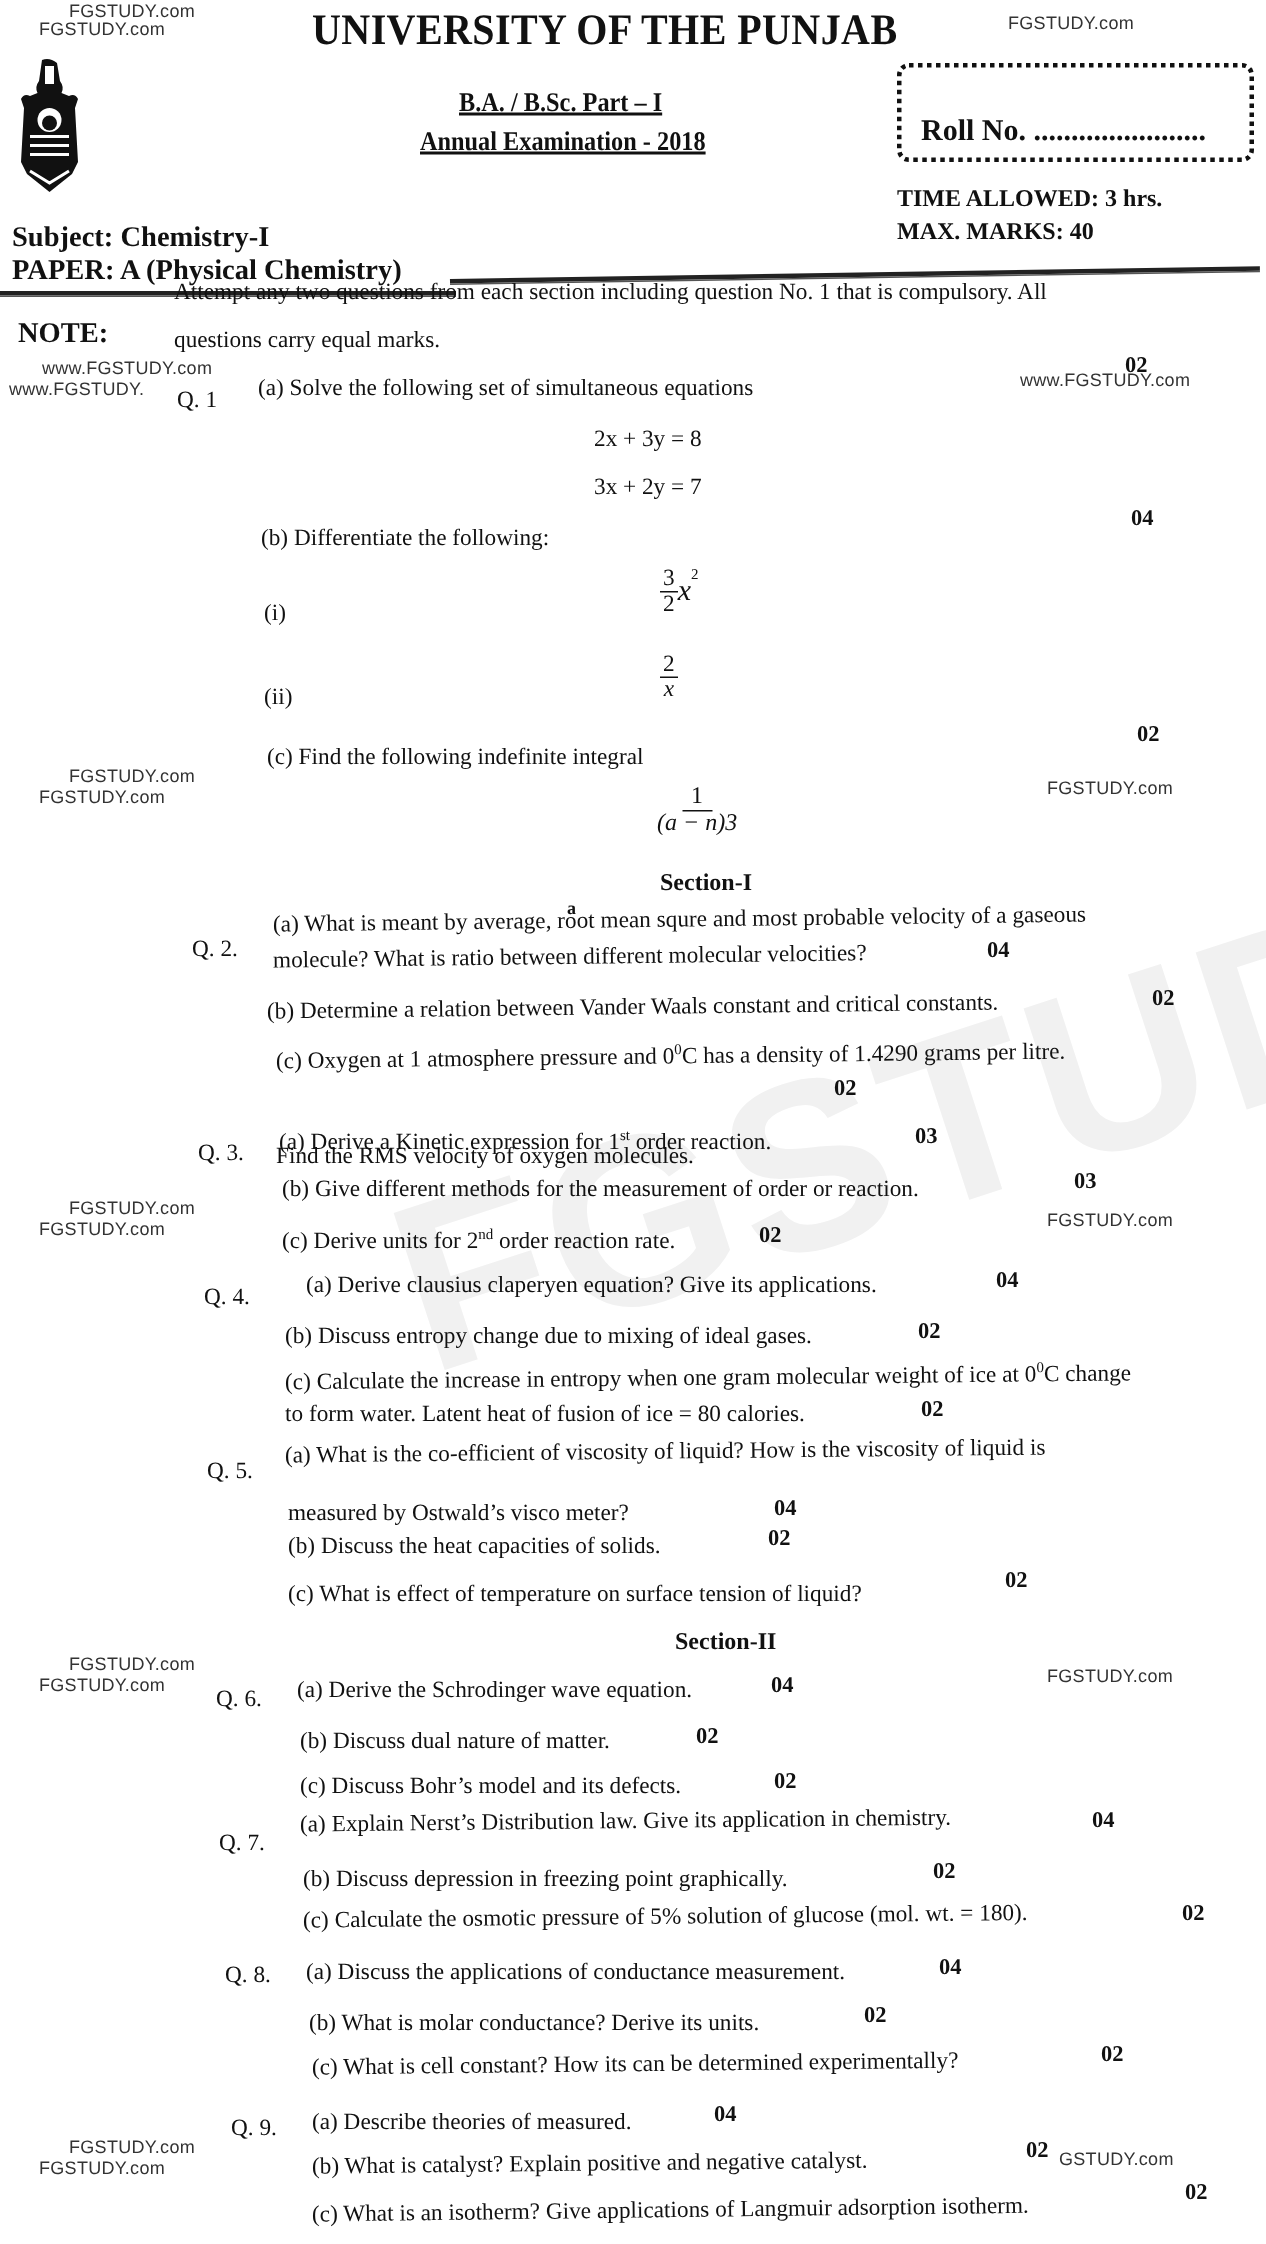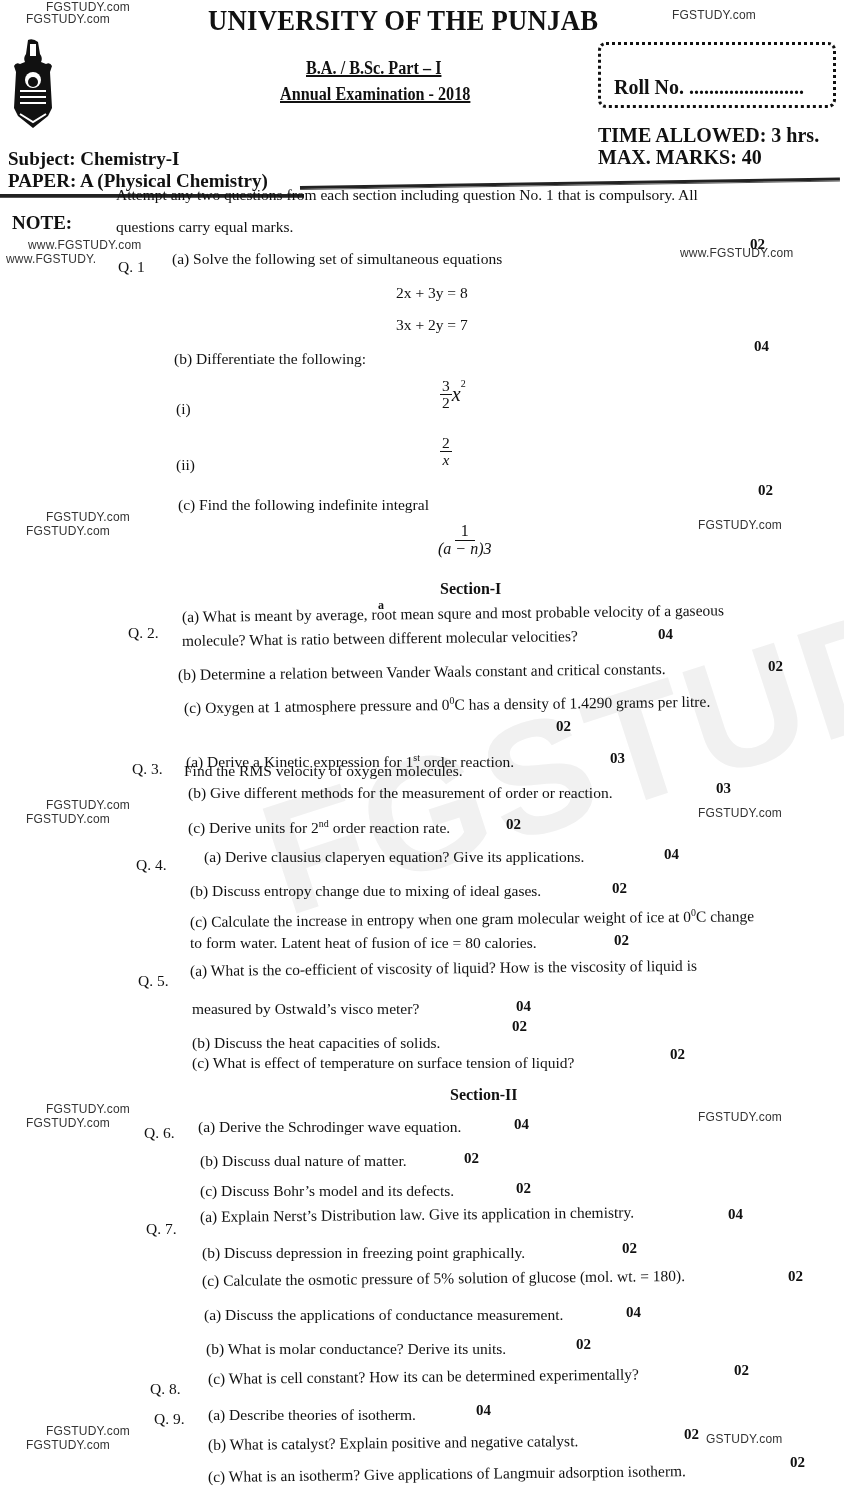--- a/index.html
+++ b/index.html
@@ -6,21 +6,21 @@
   body {
     width: 844px; height: 1496px; position: relative; overflow: hidden;
     font-family: "Liberation Serif", "DejaVu Serif", serif;
     color: #111111;
   }
   .abs { position: absolute; white-space: nowrap; }
   .wm { font-family: "Liberation Sans", "DejaVu Sans", sans-serif; font-size: 12px; color: #333; letter-spacing: 0.2px; }
   .title { font-size: 29px; font-weight: bold; letter-spacing: 0.3px; transform: scaleX(0.92); transform-origin: left; }
   .sub { font-size: 18px; font-weight: bold; text-decoration: underline; text-decoration-thickness: 2px; transform: scaleX(0.9); transform-origin: left; }
   .hdr { font-size: 19px; font-weight: bold; }
-  .hdr2 { font-size: 20px; font-weight: bold; }
+  .hdr2 { font-size: 16px; font-weight: bold; }
   .rollbox {
     border: 3px dotted #111; border-radius: 8px; width: 232px; height: 60px;
   }
   .rule { position: absolute; height: 0; border-top: 3px solid #222; border-bottom: 1px solid #555; }
   .note-label { font-size: 19px; font-weight: bold; }
   .txt { font-size: 15.5px; }
   .marks { font-size: 15px; font-weight: bold; }
   .qn { font-size: 15.5px; }
   .sec { font-size: 16px; font-weight: bold; }
   .eq { font-size: 15.5px; }
@@ -162,21 +162,21 @@
 
   <div class="abs txt" style="left:190px;top:912px;transform:rotate(-0.6deg);transform-origin:left;"><span>(c) Calculate the increase in entropy when one gram molecular weight of ice at 0</span><sup>0</sup><span>C change</span></div>
   <div class="abs txt" style="left:190px;top:934px;">to form water.  Latent heat of fusion of ice = 80 calories.</div>
   <div class="abs marks" style="left:614px;top:932px;">02</div>
 
   <div class="abs qn" style="left:138px;top:972px;">Q. 5.</div>
   <div class="abs txt" style="left:190px;top:962px;transform:rotate(-0.6deg);transform-origin:left;">(a) What is the co-efficient of viscosity of liquid? How is the viscosity of liquid is</div>
   <div class="abs txt" style="left:192px;top:1000px;">measured by Ostwald’s visco meter?</div>
   <div class="abs marks" style="left:516px;top:998px;">04</div>
 
-  <div class="abs txt" style="left:192px;top:1022px;margin-top:12px;">(b) Discuss the heat capacities of solids.</div>
+  <div class="abs txt" style="left:192px;top:1022px;">(b) Discuss the heat capacities of solids.</div>
   <div class="abs marks" style="left:512px;top:1018px;">02</div>
 
   <div class="abs txt" style="left:192px;top:1054px;">(c) What is effect of temperature on surface tension of liquid?</div>
   <div class="abs marks" style="left:670px;top:1046px;">02</div>
 
   <div class="abs sec" style="left:450px;top:1086px;">Section-II</div>
 
   <span class="abs wm" style="left:46px;top:1102px;">FGSTUDY.com</span>
   <span class="abs wm" style="left:26px;top:1116px;">FGSTUDY.com</span>
   <span class="abs wm" style="left:698px;top:1110px;">FGSTUDY.com</span>
@@ -194,35 +194,35 @@
   <div class="abs qn" style="left:146px;top:1220px;">Q. 7.</div>
   <div class="abs txt" style="left:200px;top:1208px;transform:rotate(-0.6deg);transform-origin:left;">(a) Explain Nerst’s Distribution law. Give its application in chemistry.</div>
   <div class="abs marks" style="left:728px;top:1206px;">04</div>
 
   <div class="abs txt" style="left:202px;top:1244px;">(b) Discuss depression in freezing point graphically.</div>
   <div class="abs marks" style="left:622px;top:1240px;">02</div>
 
   <div class="abs txt" style="left:202px;top:1272px;transform:rotate(-0.6deg);transform-origin:left;">(c) Calculate the osmotic pressure of 5% solution of glucose (mol. wt. = 180).</div>
   <div class="abs marks" style="left:788px;top:1268px;">02</div>
 
-  <div class="abs qn" style="left:150px;top:1380px;">Q. 8.</div>
+  <div class="abs qn" style="left:150px;top:1308px;">Q. 8.</div>
   <div class="abs txt" style="left:204px;top:1306px;">(a) Discuss the applications of conductance measurement.</div>
   <div class="abs marks" style="left:626px;top:1304px;">04</div>
 
   <div class="abs txt" style="left:206px;top:1340px;">(b) What is molar conductance? Derive its units.</div>
   <div class="abs marks" style="left:576px;top:1336px;">02</div>
 
   <div class="abs txt" style="left:208px;top:1370px;transform:rotate(-0.6deg);transform-origin:left;">(c) What is cell constant? How its can be determined experimentally?</div>
   <div class="abs marks" style="left:734px;top:1362px;">02</div>
 
   <span class="abs wm" style="left:46px;top:1424px;">FGSTUDY.com</span>
   <span class="abs wm" style="left:26px;top:1438px;">FGSTUDY.com</span>
 
   <div class="abs qn" style="left:154px;top:1410px;">Q. 9.</div>
-  <div class="abs txt" style="left:208px;top:1406px;">(a) Describe theories of isotherm.</div>
+  <div class="abs txt" style="left:208px;top:1406px;">(a) Describe theories of measured.</div>
   <div class="abs marks" style="left:476px;top:1402px;">04</div>
 
   <div class="abs txt" style="left:208px;top:1436px;transform:rotate(-0.6deg);transform-origin:left;">(b) What is catalyst? Explain positive and negative catalyst.</div>
   <div class="abs marks" style="left:684px;top:1426px;">02</div>
   <span class="abs wm" style="left:706px;top:1432px;">GSTUDY.com</span>
 
   <div class="abs txt" style="left:208px;top:1468px;transform:rotate(-0.7deg);transform-origin:left;">(c) What is an isotherm? Give applications of Langmuir adsorption isotherm.</div>
   <div class="abs marks" style="left:790px;top:1454px;">02</div>
 </div>
 

